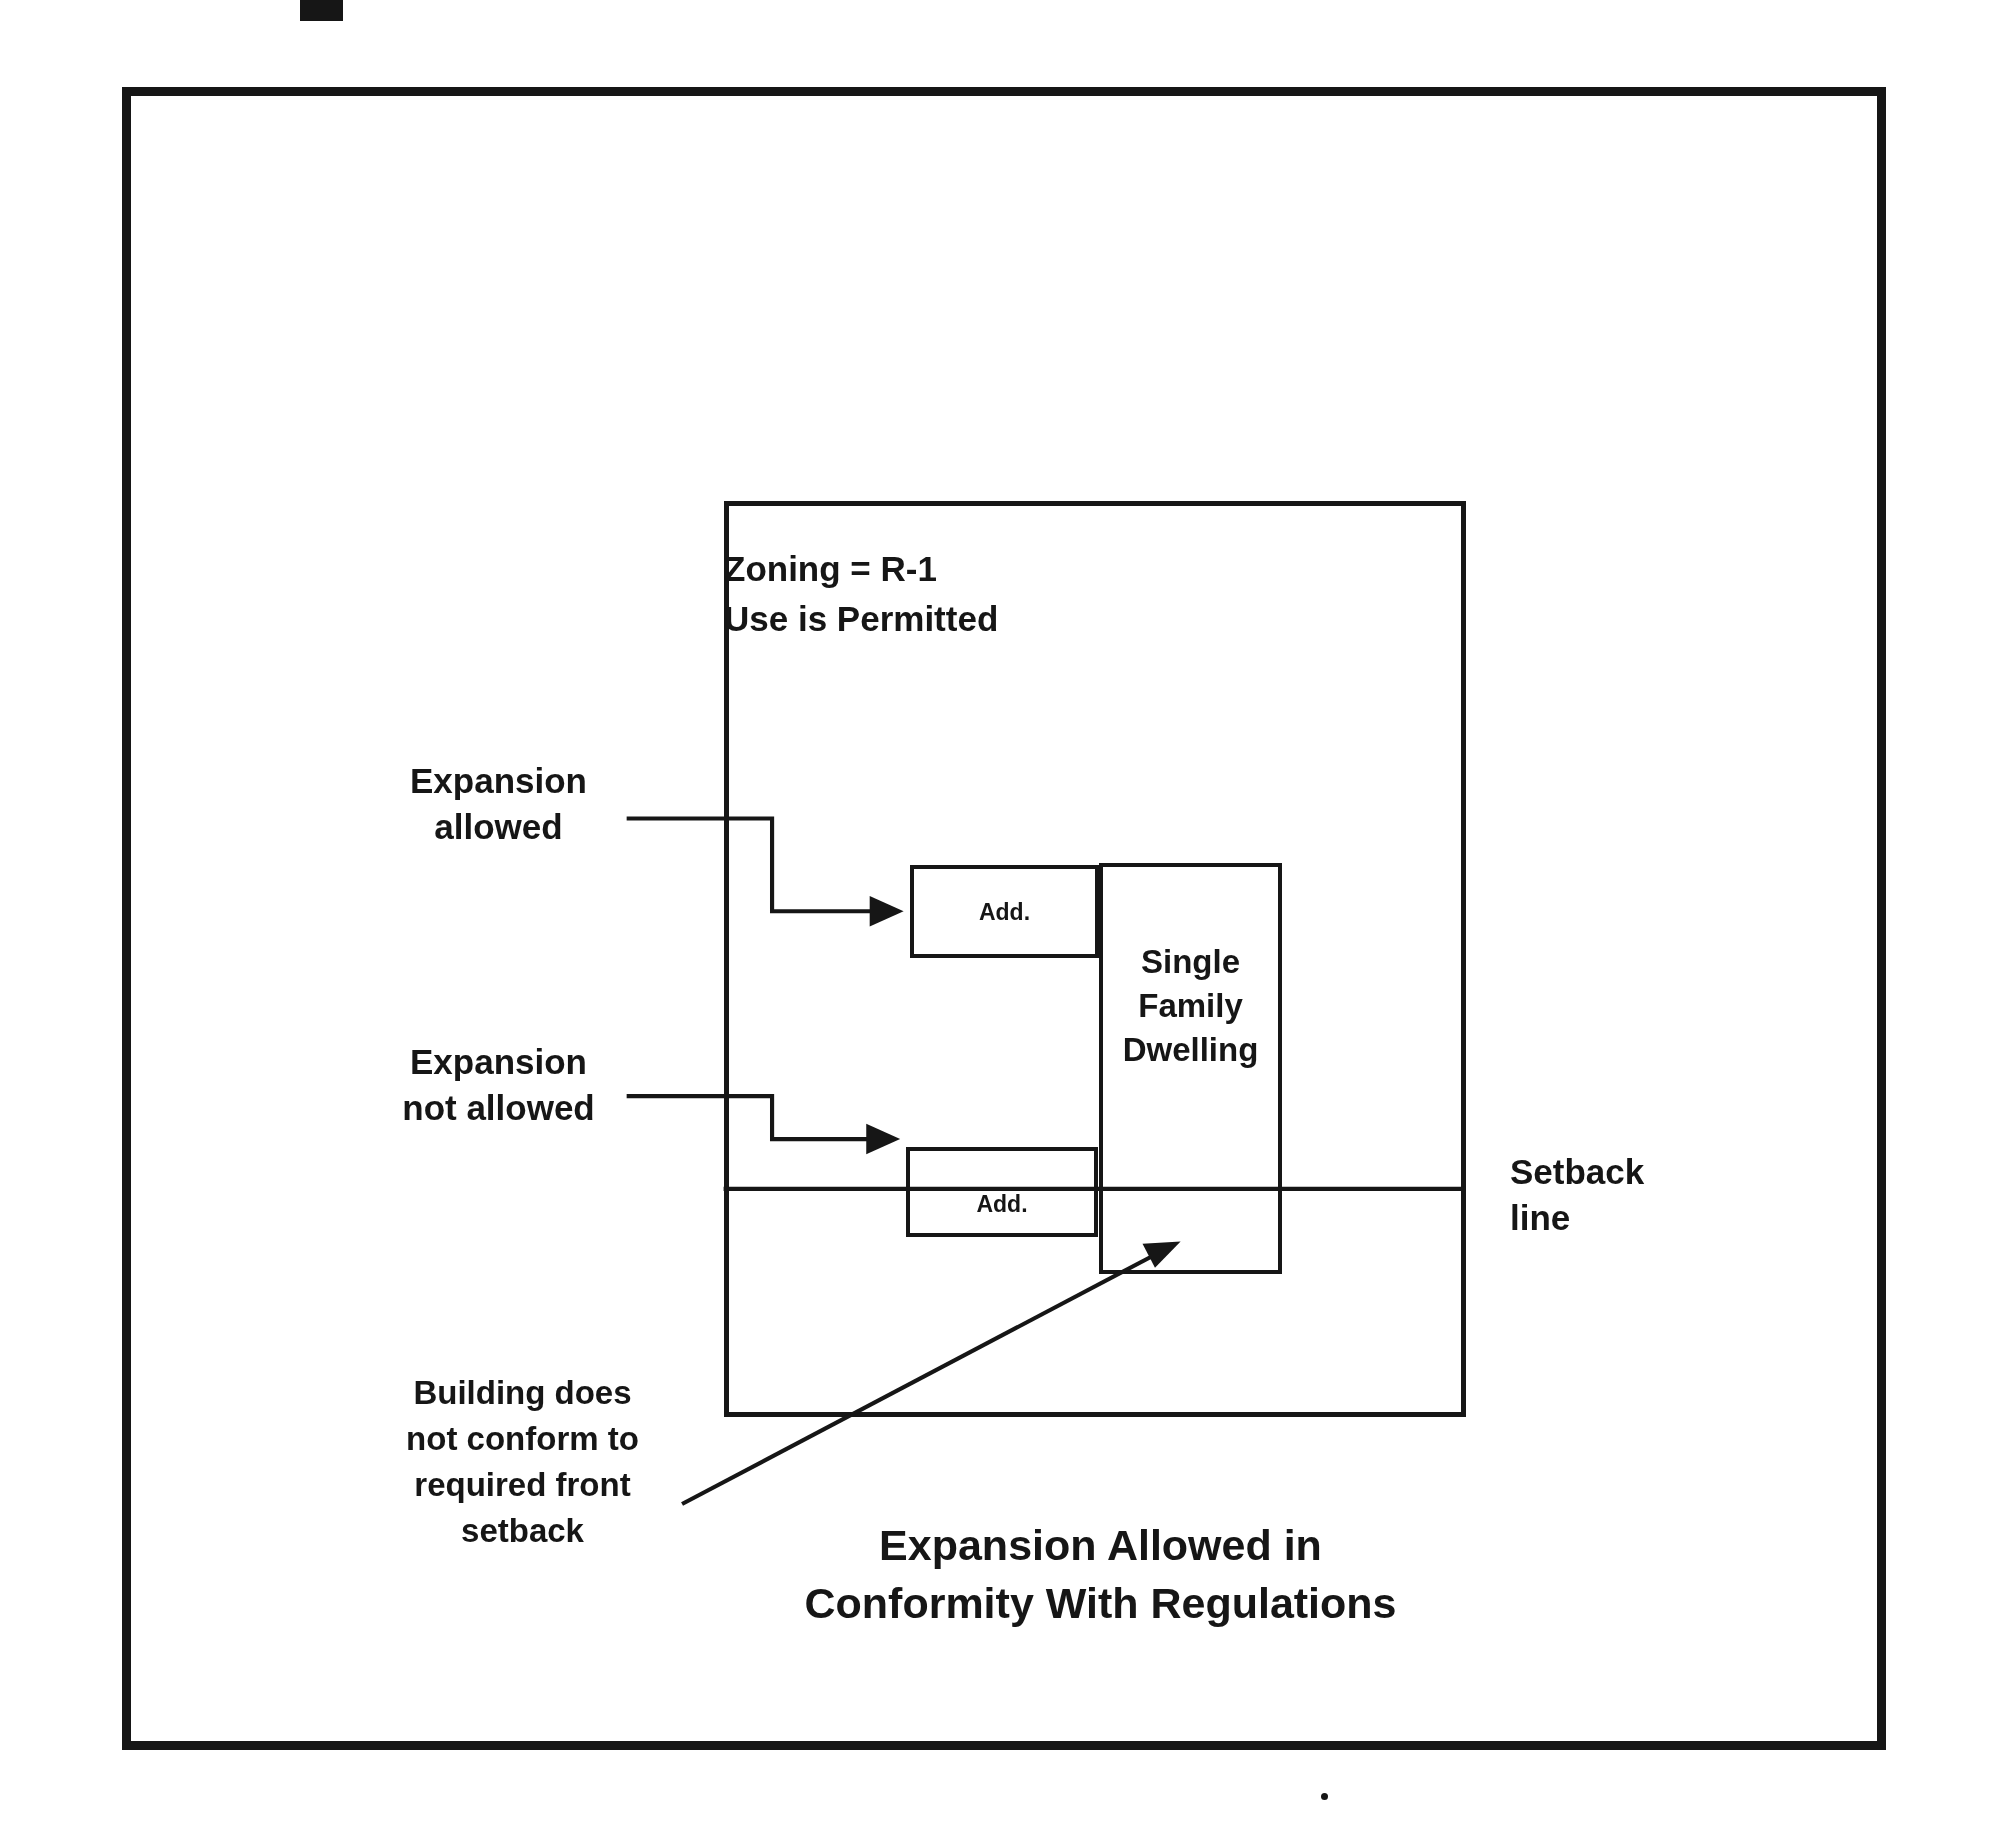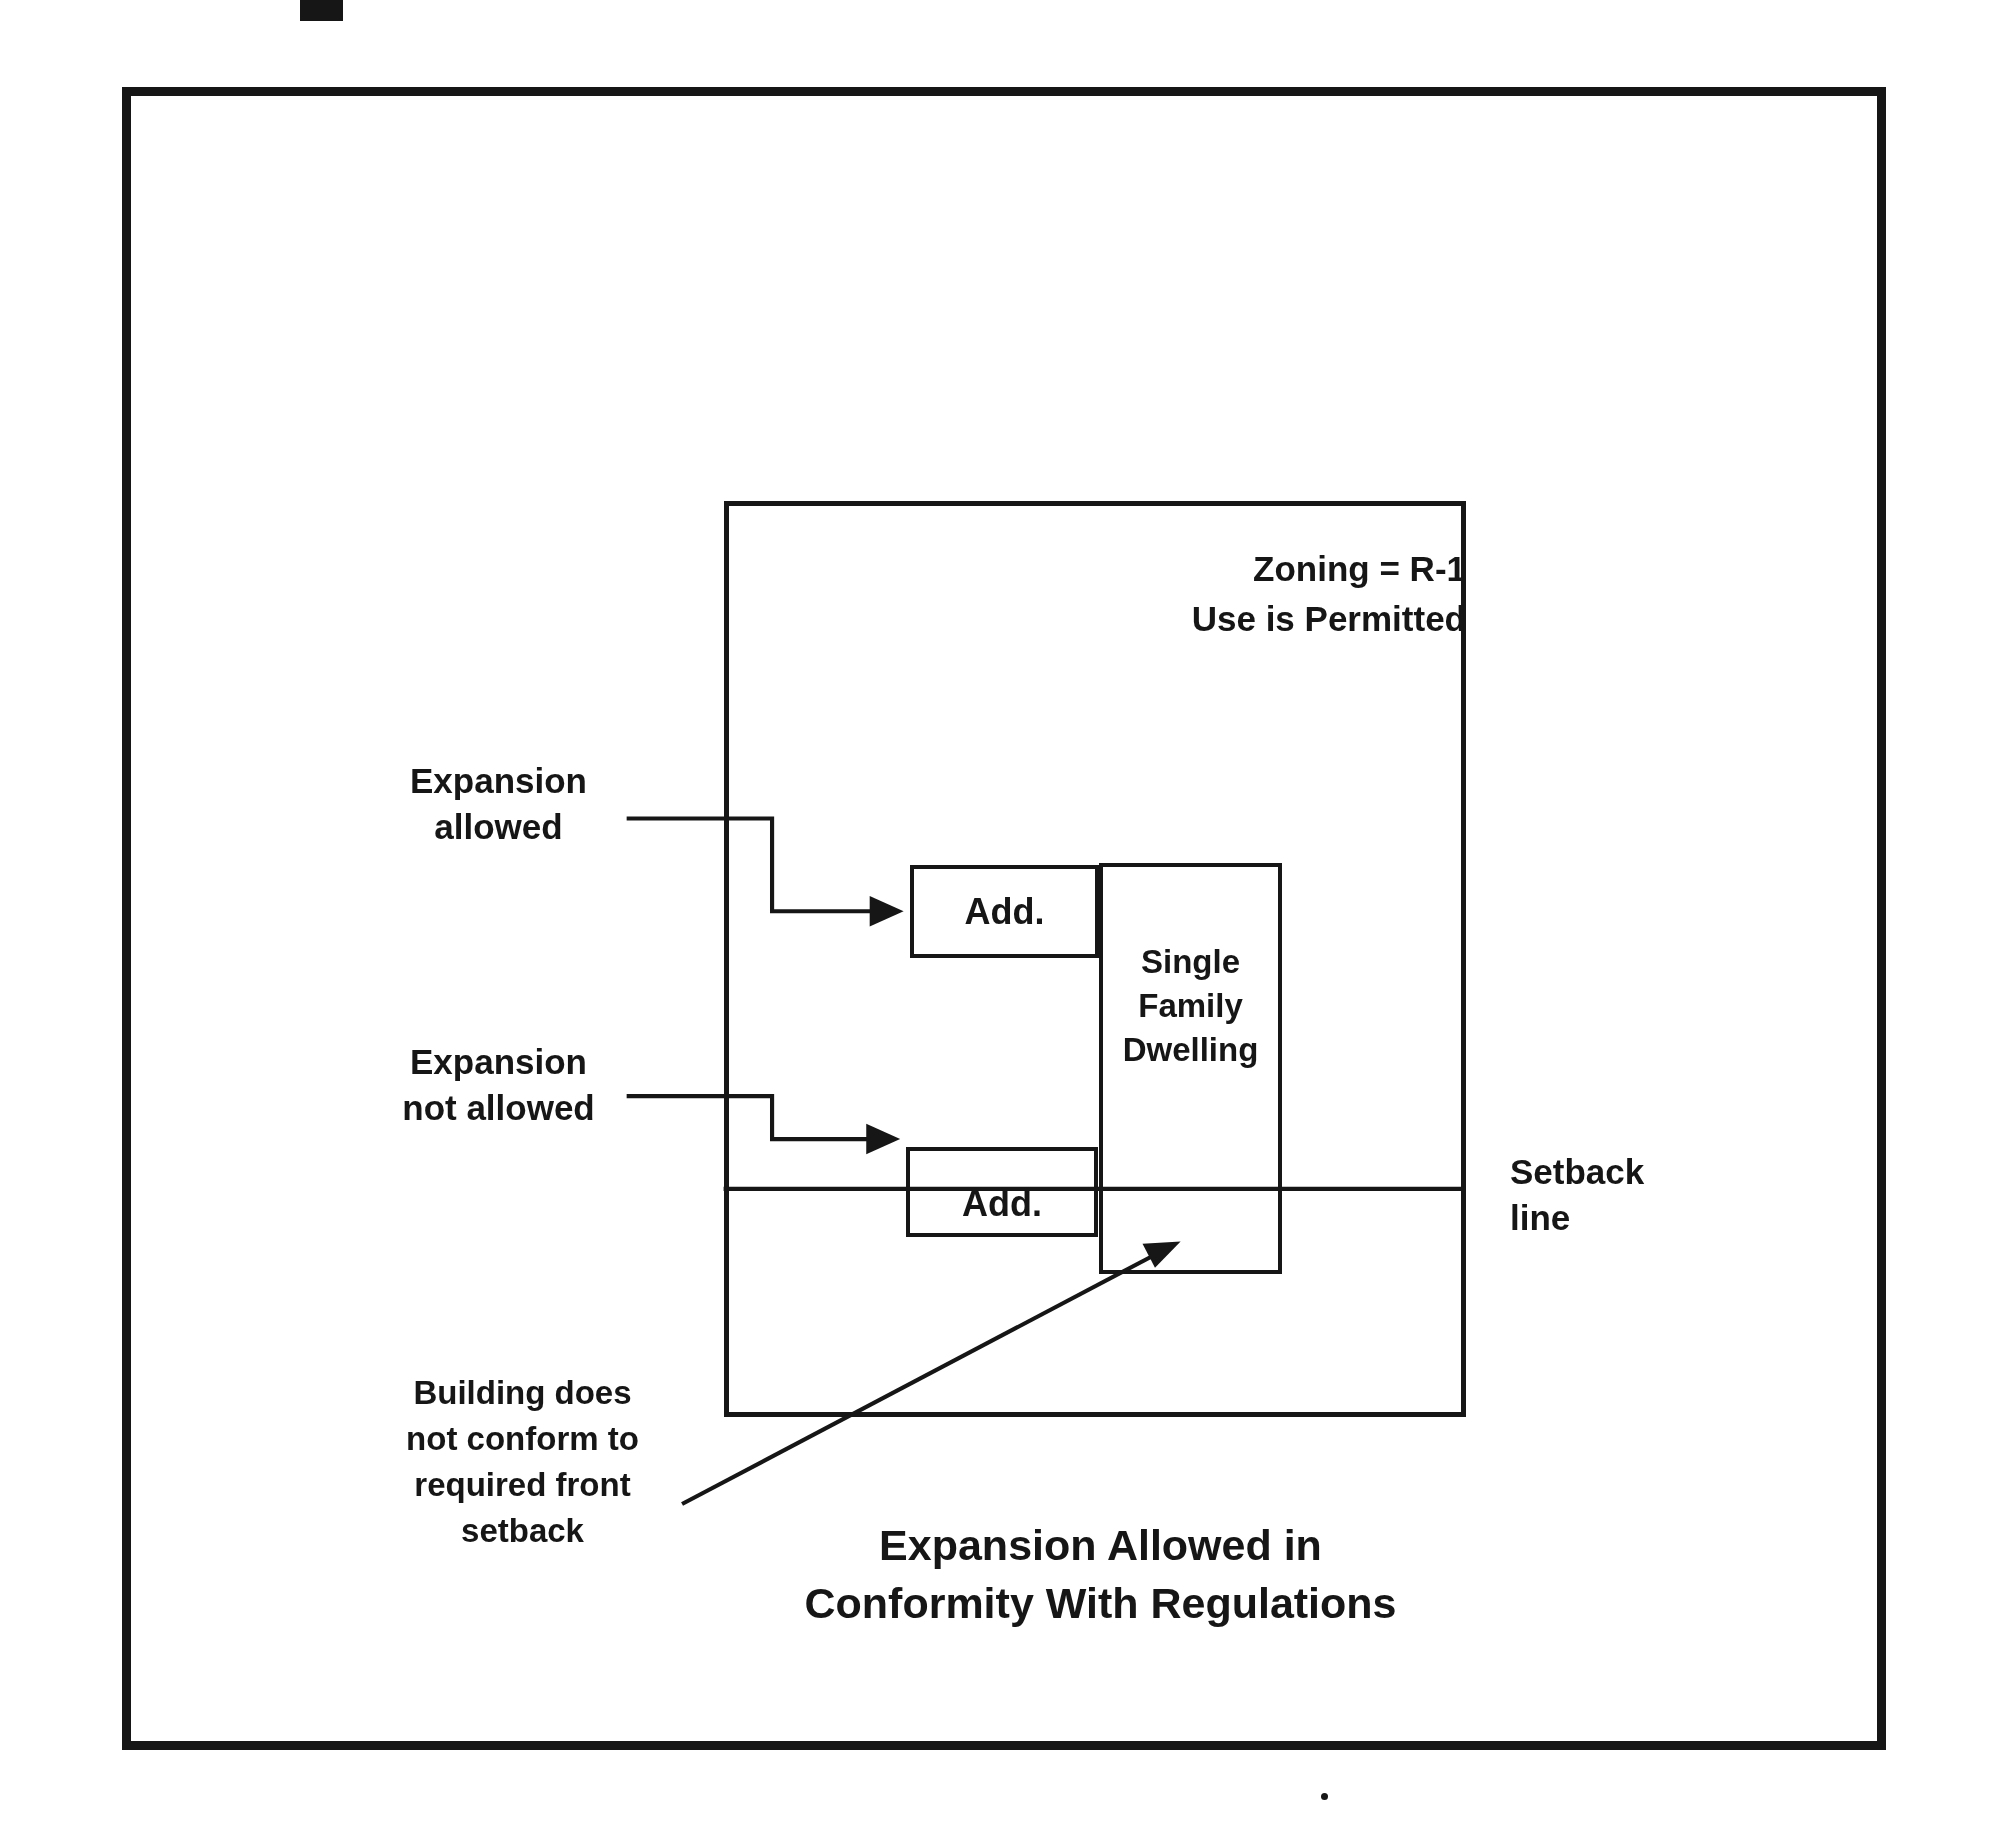--- a/index.html
+++ b/index.html
@@ -50,34 +50,34 @@
     width: 189px; height: 93px;
   }
   .box-add-lower {
     left: 906px; top: 1147px;
     width: 192px; height: 90px;
     align-items: flex-end;
     padding-bottom: 7px;
   }
   .box-label {
     font-weight: 700;
-    font-size: 36px;
+    font-size: 23px;
     line-height: 44px;
     text-align: center;
     white-space: pre-line;
   }
   .dwelling-label {
     margin-top: 73px;
     font-size: 33px;
   }
   .zoning-text {
     position: absolute;
     left: 724px; top: 544px;
     width: 742px;
-    text-align: right;
+    text-align: left;
     font-weight: 700;
     font-size: 35px;
     line-height: 50px;
     white-space: pre-line;
   }
   .callout {
     position: absolute;
     font-weight: 700;
     font-size: 35px;
     line-height: 46px;

